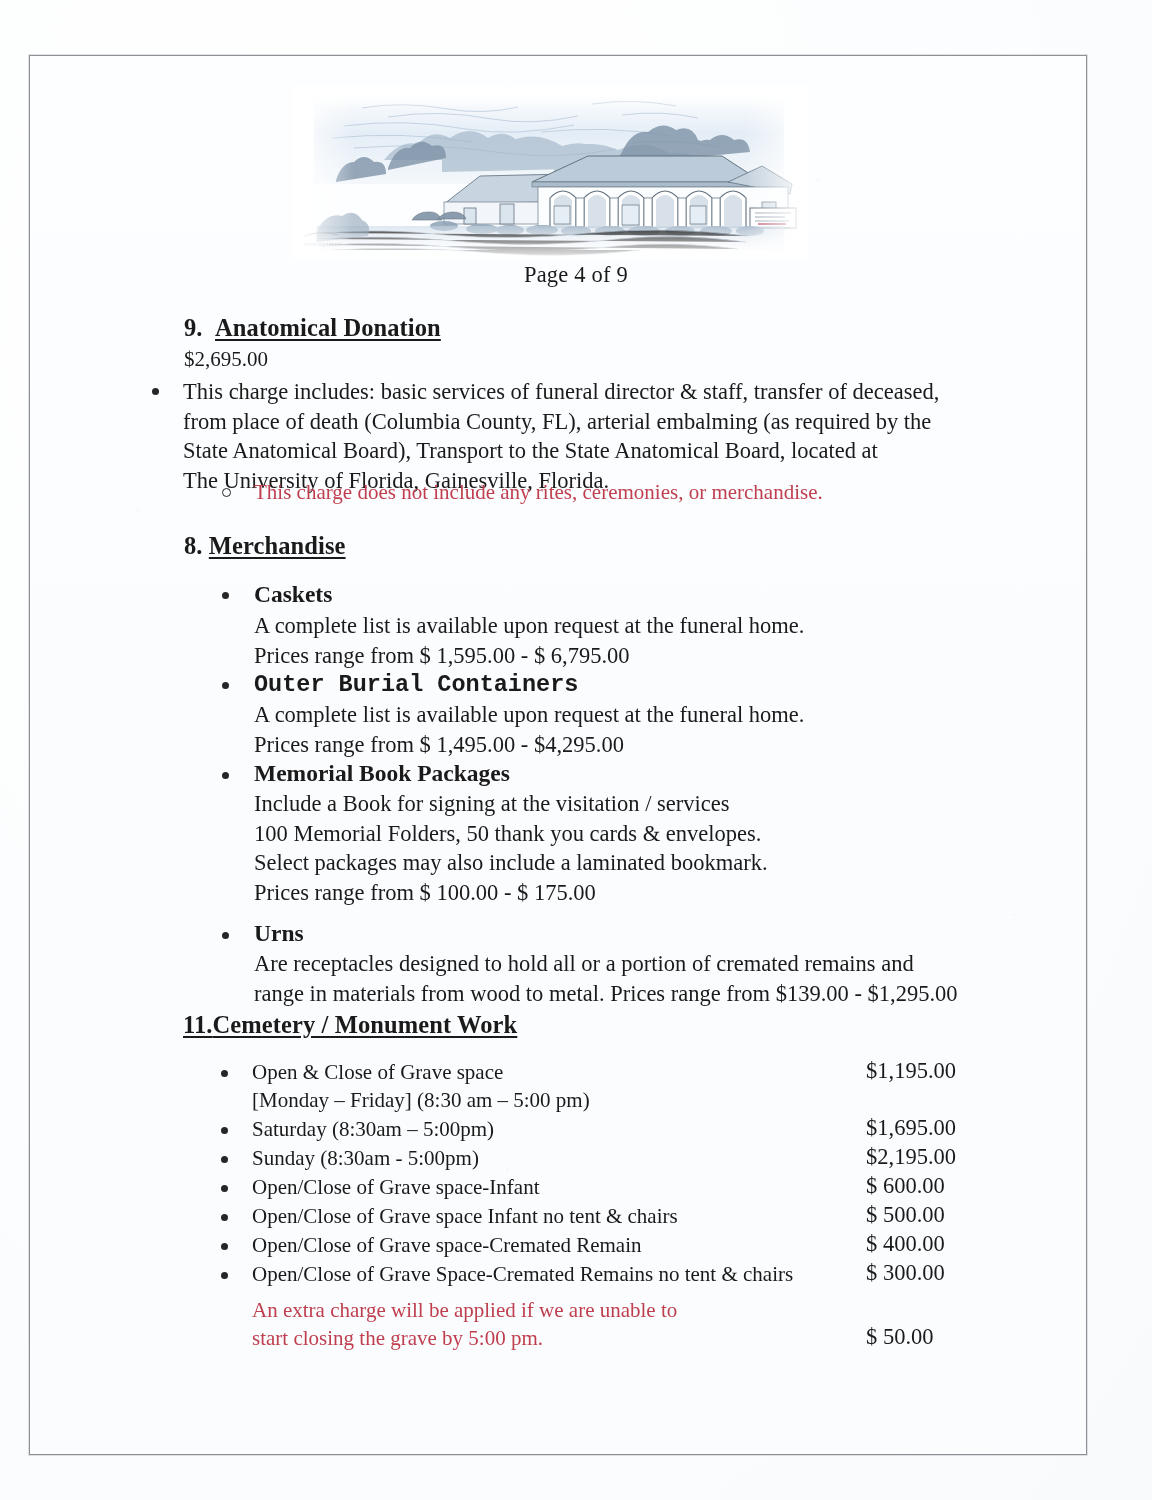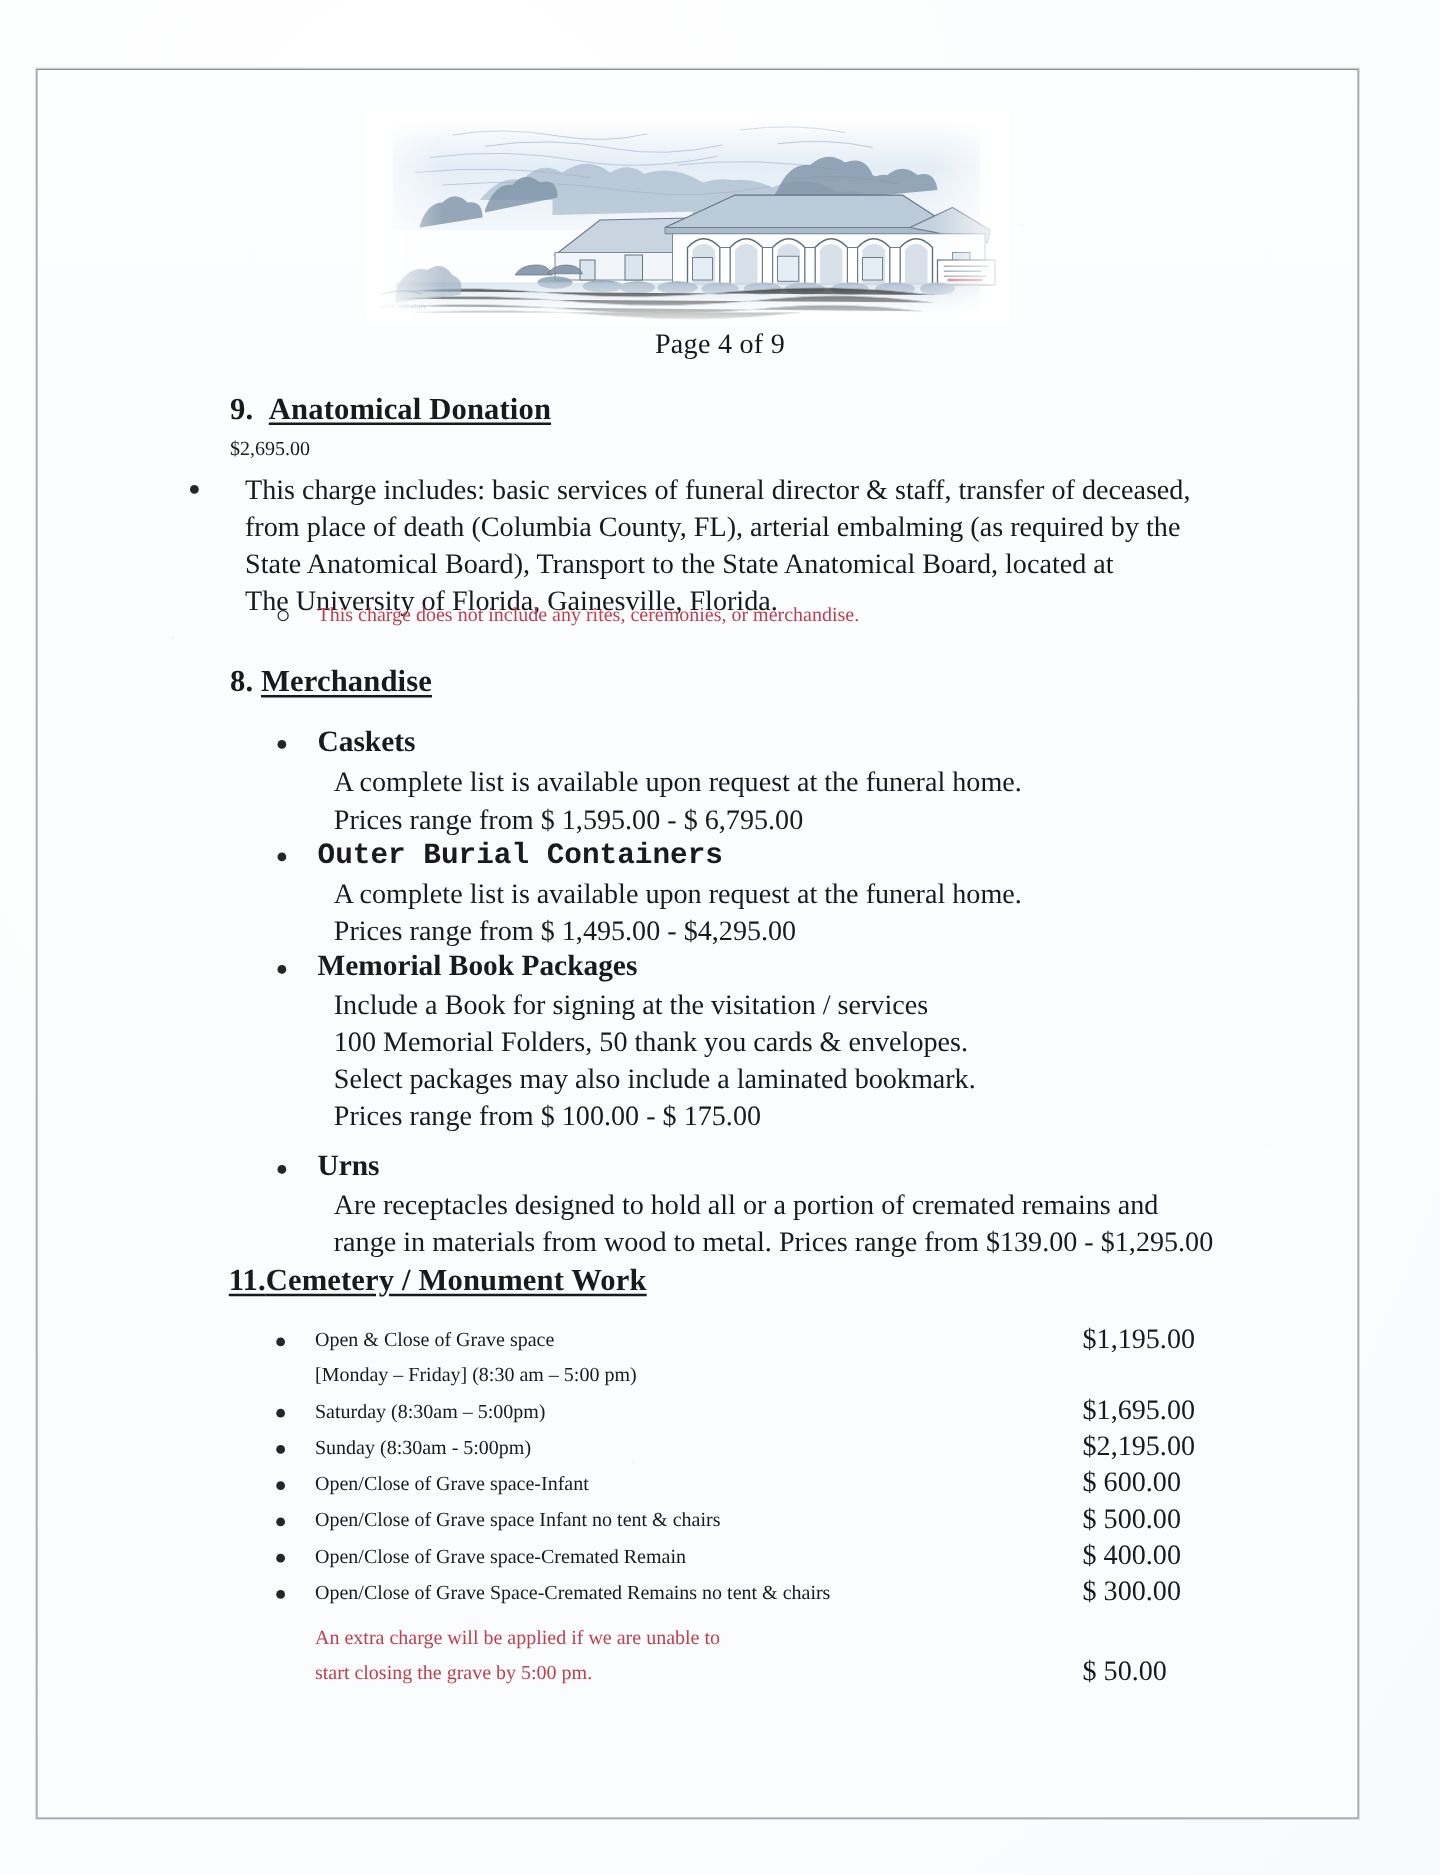--- a/index.html
+++ b/index.html
@@ -63,29 +63,29 @@
     font-weight: bold;
     font-size: 24.5px;
     letter-spacing: 0.1px;
     white-space: nowrap;
   }
   .sec-head .num { text-decoration: none; }
   .sec-head .ttl { text-decoration: underline; text-underline-offset: 3px; }
   .sec-head .num-u { text-decoration: underline; text-underline-offset: 3px; }
 
   .body-line {
-    font-size: 16px;
+    font-size: 21px;
     line-height: 29.5px;
     white-space: nowrap;
   }
   .para {
     font-size: 22.5px;
     line-height: 29.5px;
   }
-  .para div { white-space: nowrap; margin-left: 13px; }
+  .para div { white-space: nowrap; }
 
   .red { color: #bf3f4f; }
   .dot {
     position: absolute;
     width: 7px; height: 7px;
     border-radius: 50%;
     background: #262626;
   }
   .circ {
     position: absolute;

